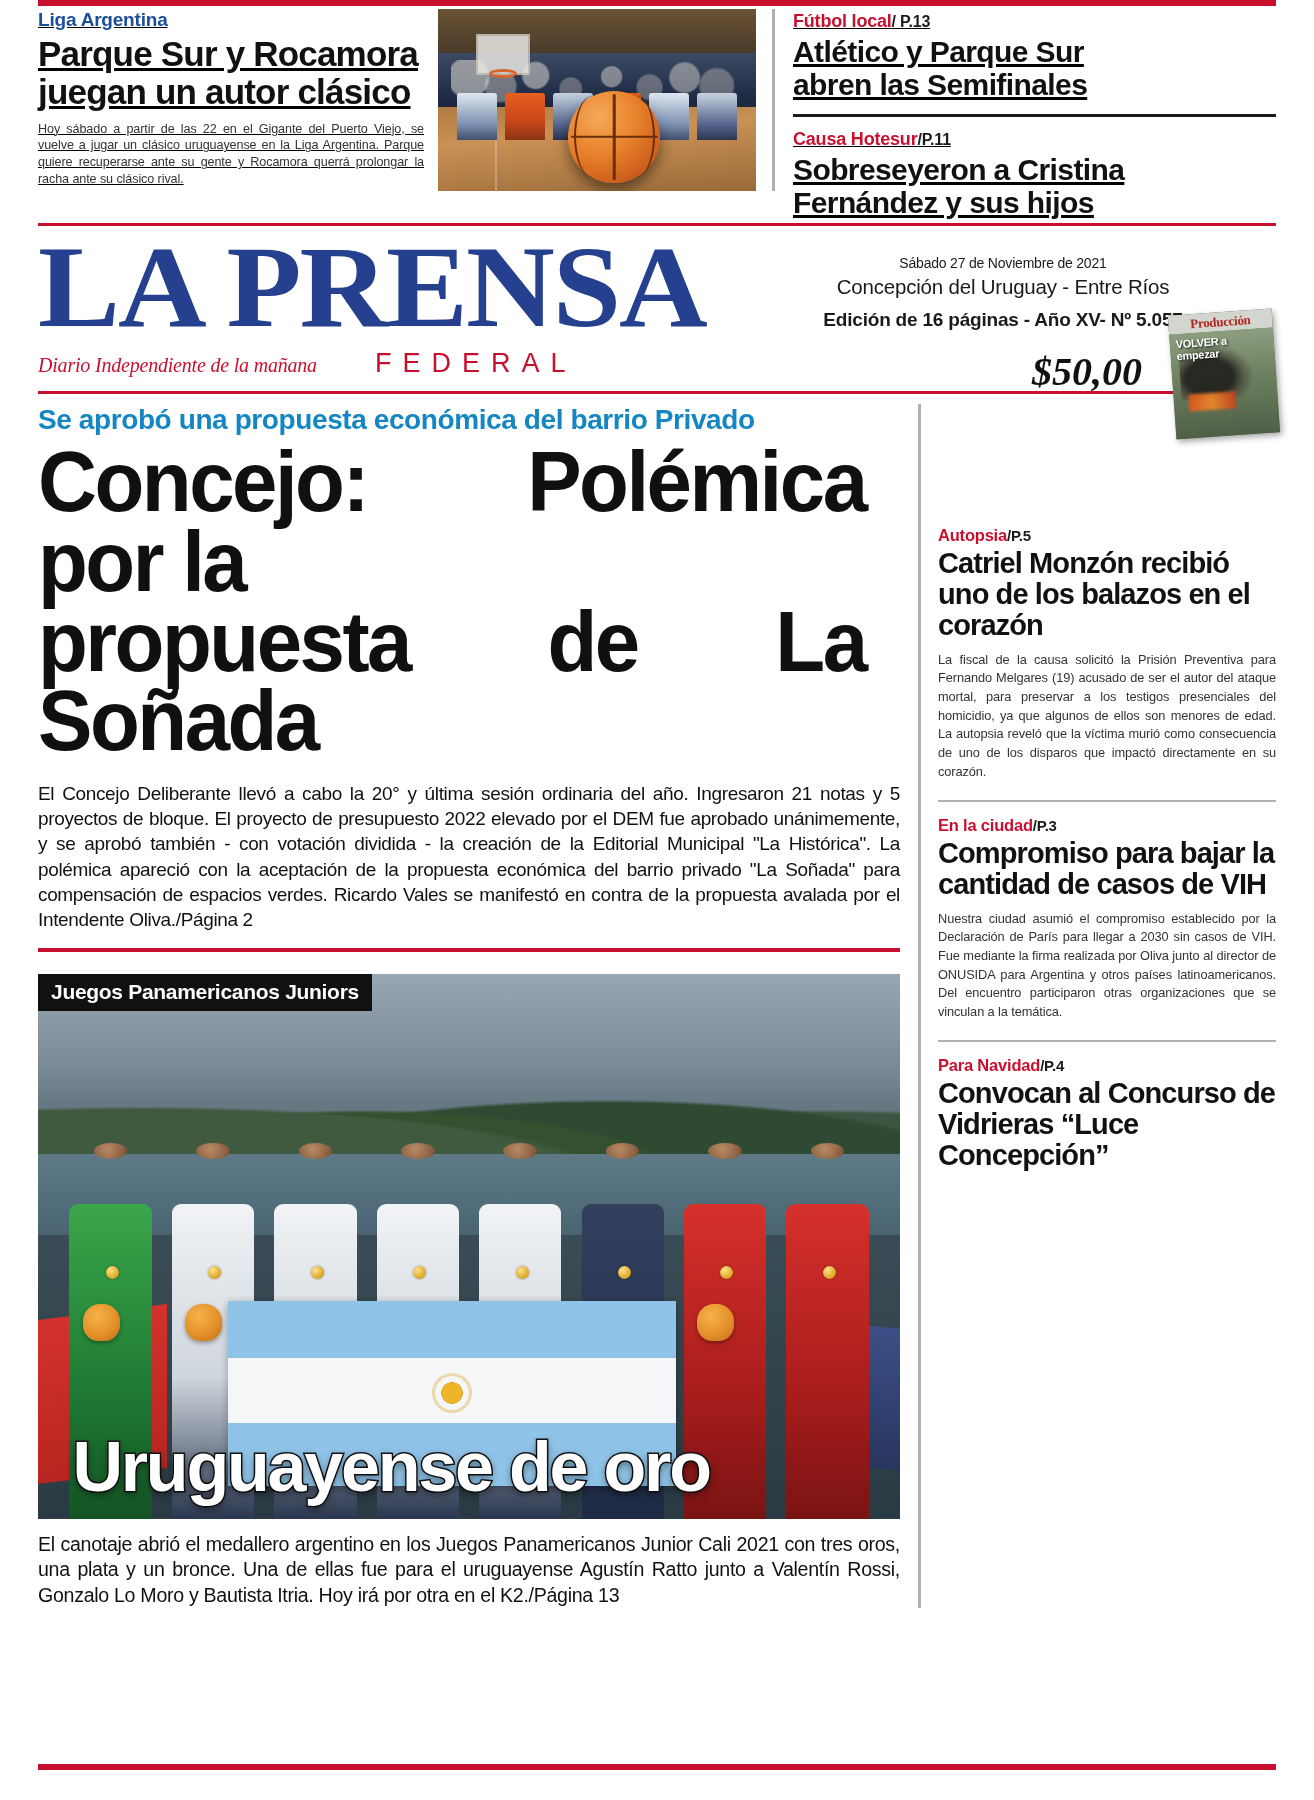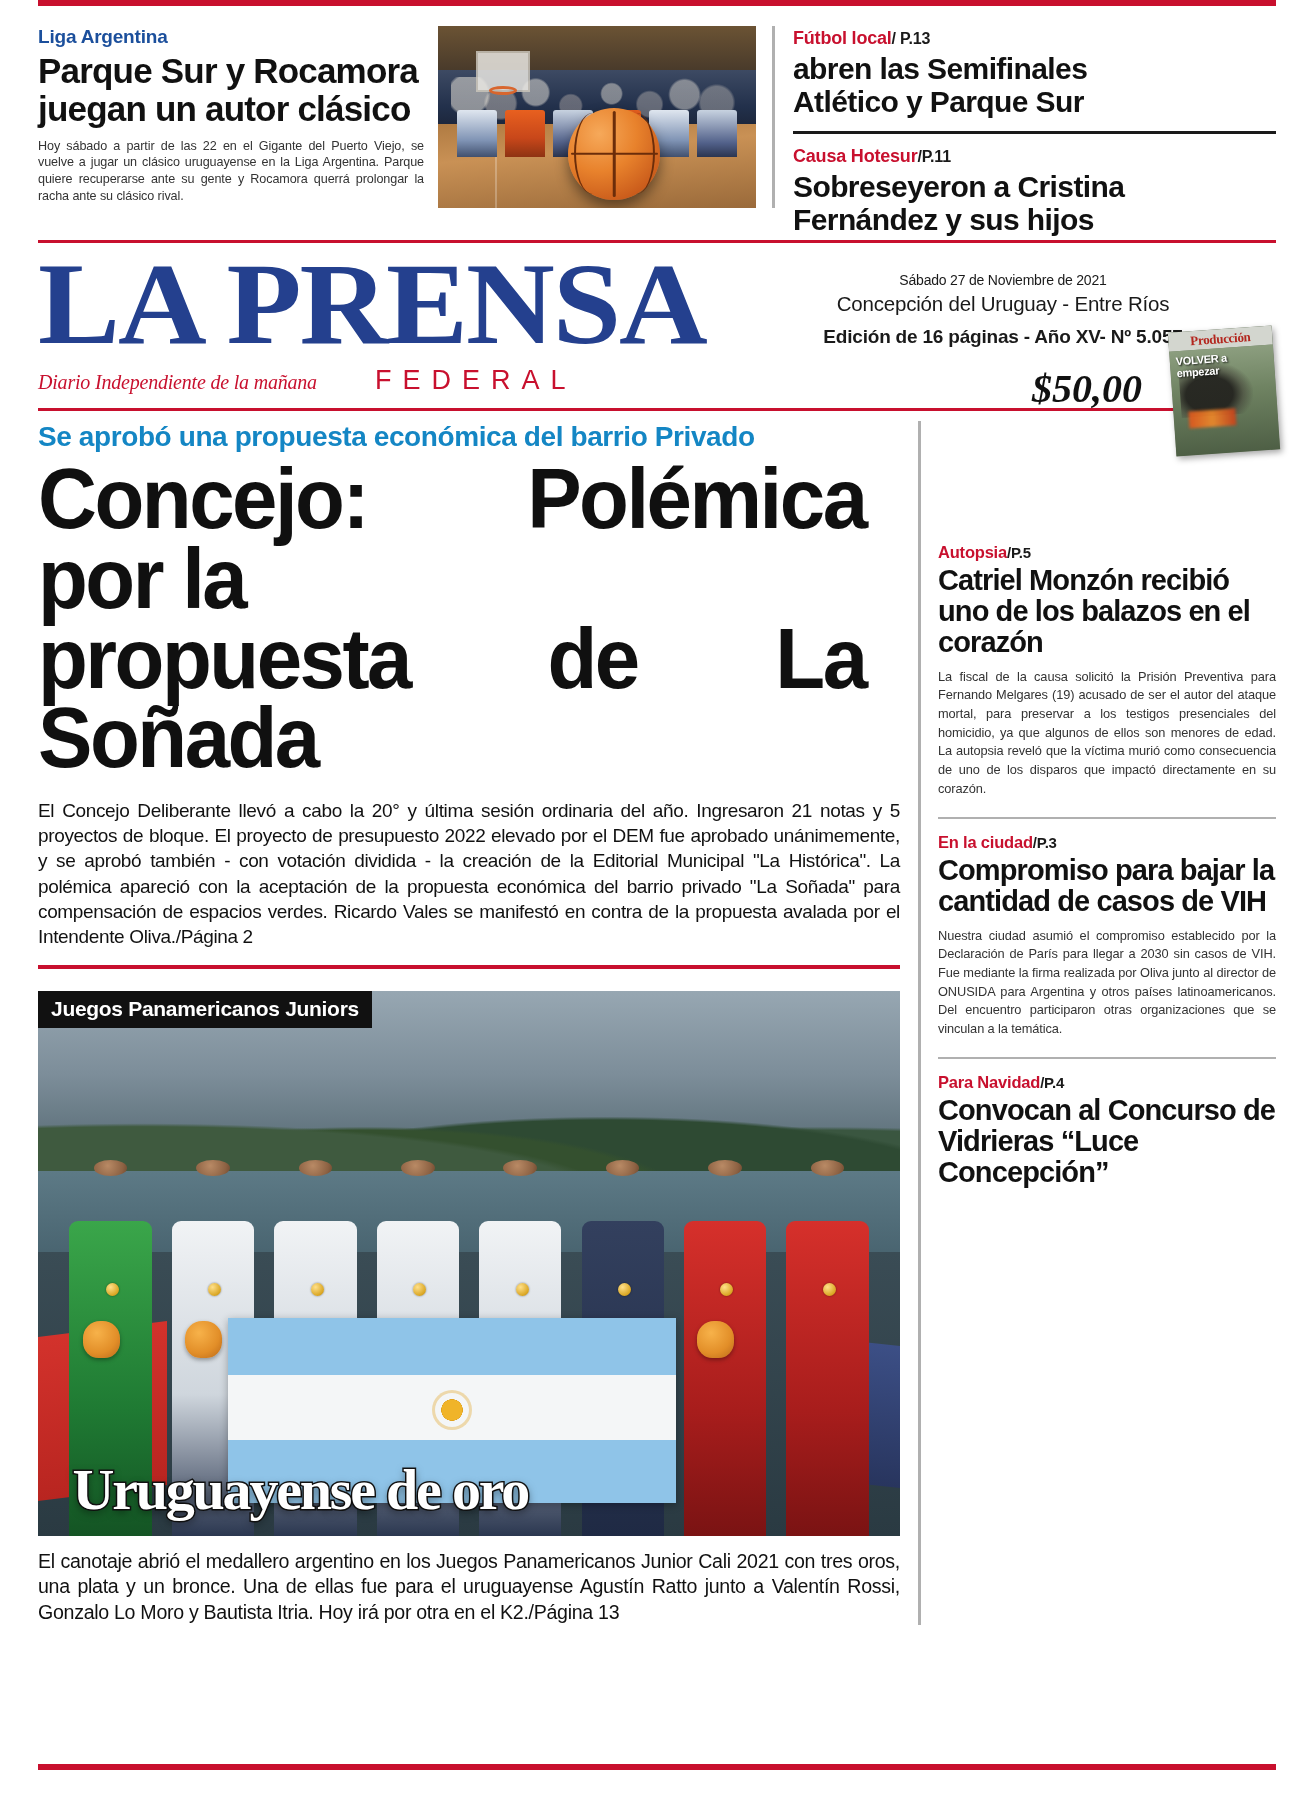--- a/index.html
+++ b/index.html
@@ -22,21 +22,22 @@
 
   
   .rule-red-thick { height: 6px; background: #c8102e; width: 100%; }
   .rule-red-thin  { height: 3px; background: #c8102e; width: 100%; }
 
   
   .topstrip {
     display: flex;
     width: 100%;
     height: 200px;
-    margin-top: 20px;
+    margin-top: 3px;
+    text-decoration: underline;
   }
   .topstrip-left {
     width: 400px;
     padding-right: 14px;
   }
   .kicker-blue {
     color: #1b4f9c;
     font-size: 19px;
     font-weight: bold;
     letter-spacing: -0.2px;
@@ -333,22 +334,22 @@
     background: linear-gradient(180deg,#d3322c 0%,#b82520 100%);
     transform: skewY(-7deg);
   }
   .chl-flag {
     position:absolute; right:0; bottom:10%; width:13%; height:26%;
     background: linear-gradient(180deg,#3c4f86 0%,#28355e 100%);
     transform: skewY(6deg);
   }
   .pan-overtitle {
     position:absolute; left:4%; bottom:3%; z-index:5;
-    font-family:Liberation Serif, serif; font-weight:bold;
-    font-size:58px; line-height:1; color:#fff; letter-spacing:-2.2px;
+    font-family:Liberation Sans, sans-serif; font-weight:bold;
+    font-size:70px; line-height:1; color:#fff; letter-spacing:-2.2px;
     -webkit-text-stroke: 3px #141414;
     paint-order: stroke fill;
     text-shadow: 0 3px 8px rgba(0,0,0,.5);
   }
   .pan-caption {
     margin-top: 13px;
     font-size: 19.6px; line-height: 1.3; color:#111;
     text-align: justify; letter-spacing:-0.3px;
   }
 
@@ -410,22 +411,22 @@
     </div>
 
     <div class="topstrip-divider"></div>
 
     <div class="topstrip-right">
       <div>
         <div class="kicker-red">
           <span>Fútbol local</span><span class="page-ref">/ P.13</span>
         </div>
         <div class="teaser-head-r">
+          <div>Atlético y Parque Sur</div>
           <div>abren las Semifinales</div>
-          <div>Atlético y Parque Sur</div>
         </div>
       </div>
 
       <div class="rb-sep"></div>
 
       <div>
         <div class="kicker-red">
           <span>Causa Hotesur</span><span class="page-ref">/P.11</span>
         </div>
         <div class="teaser-head-r">

